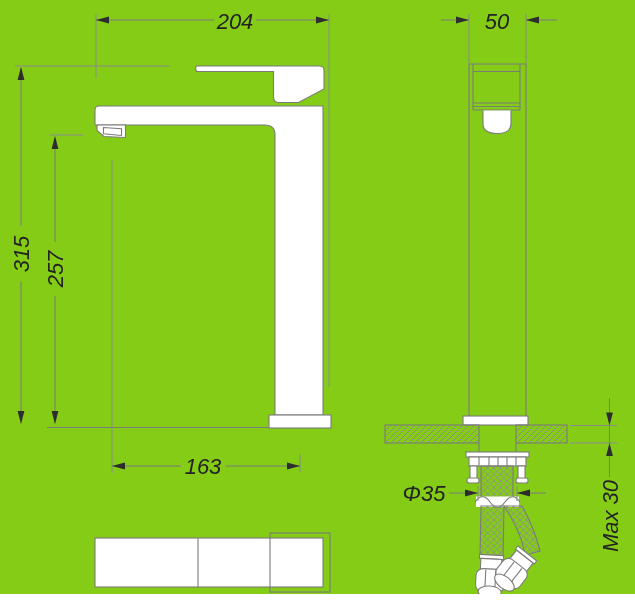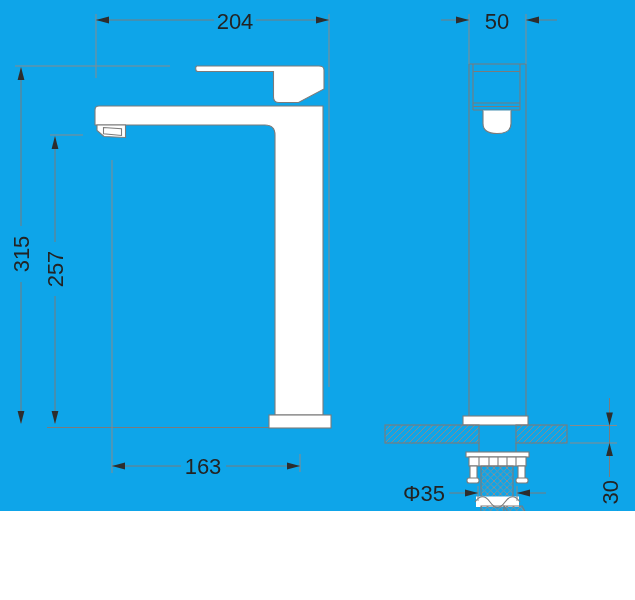--- a/index.html
+++ b/index.html
@@ -1,17 +1,17 @@
 <!DOCTYPE html>
 <html><head>
 <meta charset="utf-8">
 <style>
   html,body{margin:0;padding:0;background:#ffffff;}
-  .stage{position:relative;width:635px;height:511px;background:#0ea5e9;overflow:hidden;
-         font-family:"Liberation Sans", sans-serif;}
+  .stage{position:relative;width:635px;height:594px;background:#84cc16;overflow:hidden;
+         font-family:"Liberation Sans", sans-serif;font-style:italic;}
   svg{display:block;}
   .geo{stroke:#7b7b7b;stroke-width:1.1;fill:none;}
   .geofill{stroke:#7b7b7b;stroke-width:1.1;fill:#ffffff;}
   .dimline{stroke:#7b7b7b;stroke-width:1;fill:none;}
   .extline{stroke:#8a8a8a;stroke-width:1;fill:none;}
   .arrow{fill:#2d2d2d;stroke:none;}
   .dimtext{fill:#232323;font-size:22px;font-family:"Liberation Sans", sans-serif;}
   .hatchrect{fill:url(#hatch);stroke:#7b7b7b;stroke-width:1.1;}
   .braid{fill:url(#braid);stroke:#7b7b7b;stroke-width:1.1;}
 </style>

